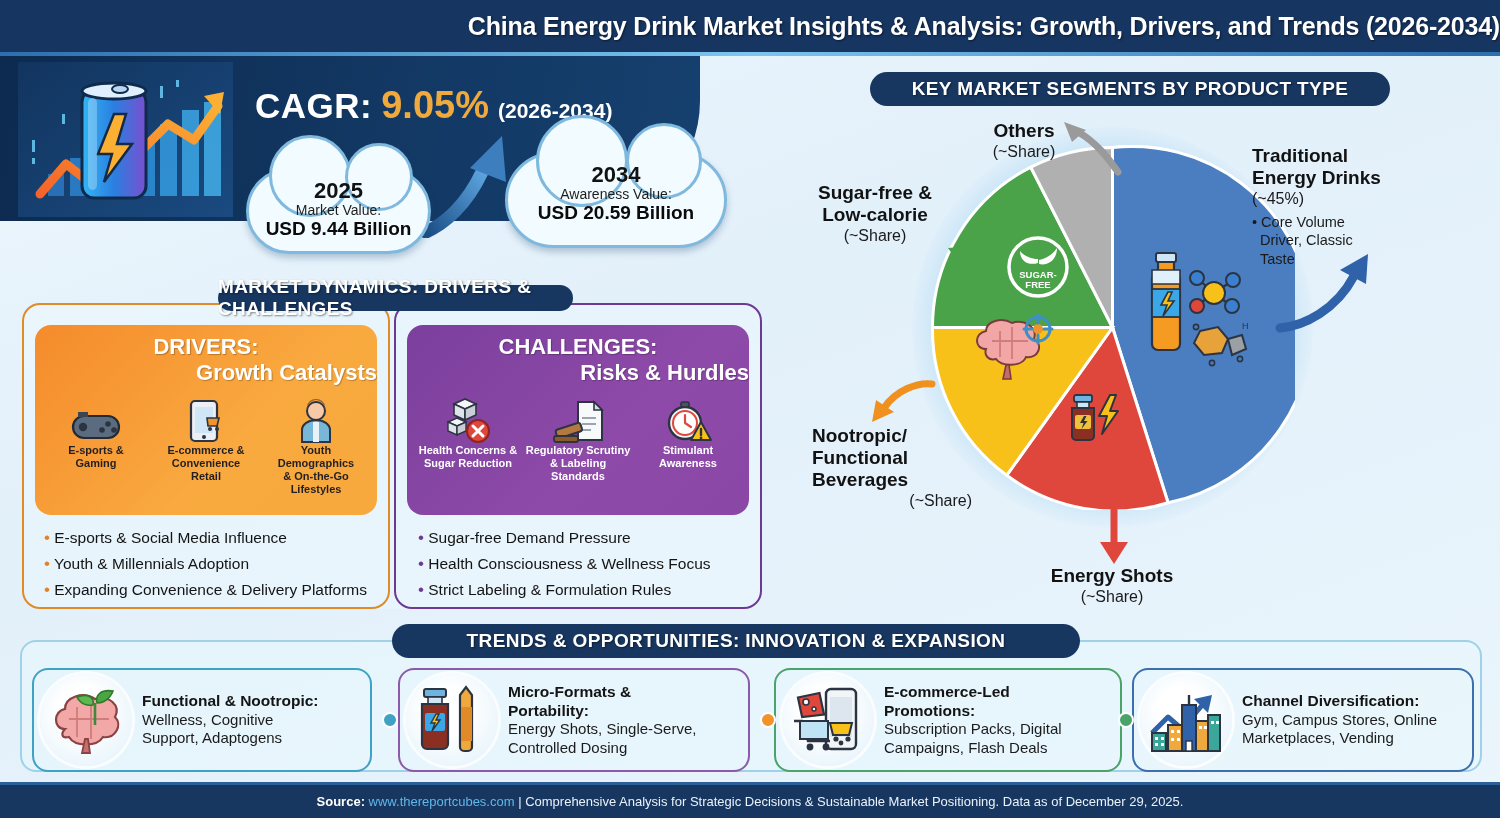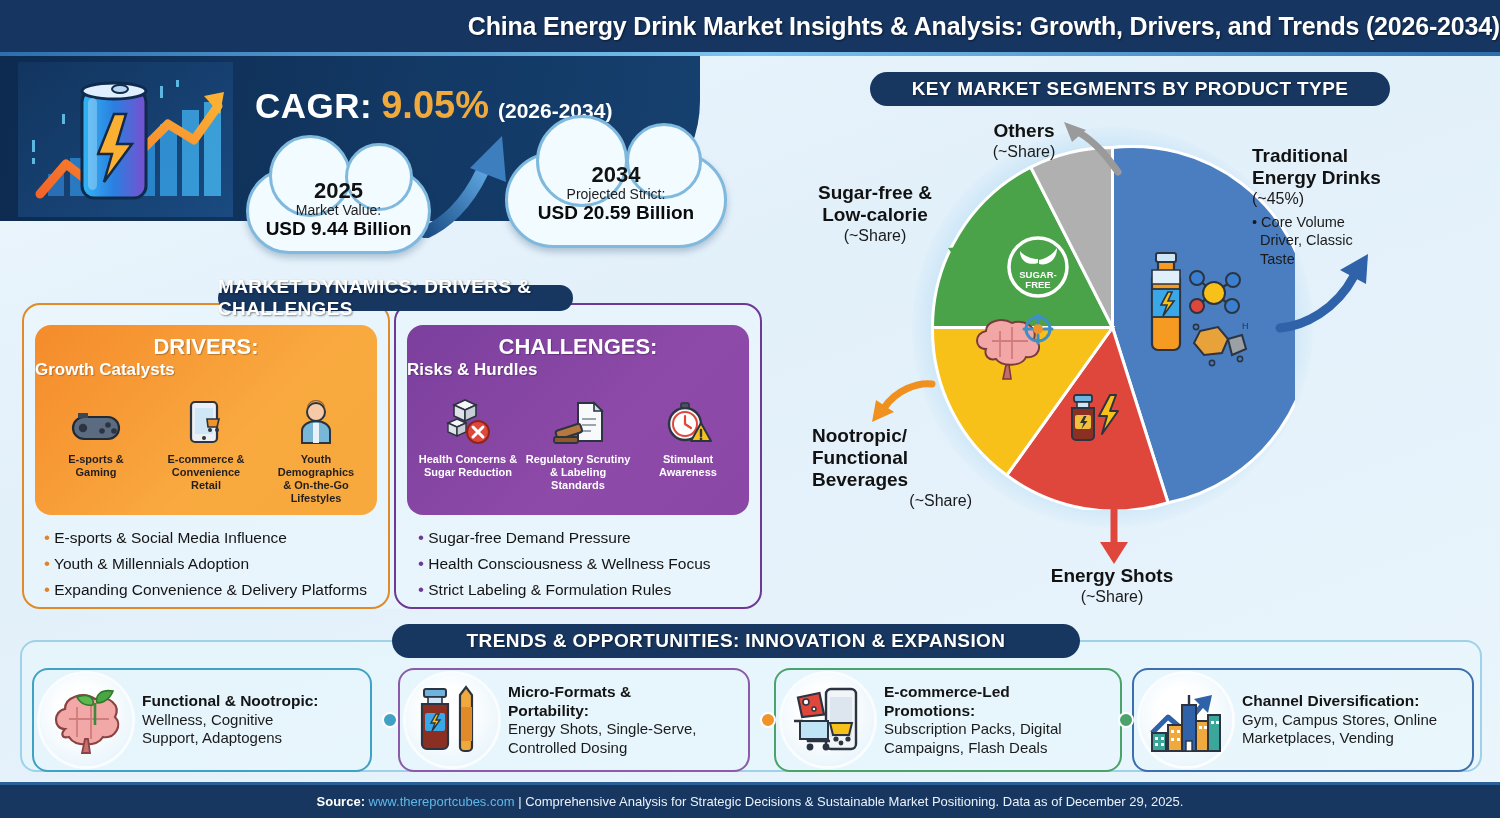--- a/index.html
+++ b/index.html
@@ -84,25 +84,25 @@
      border:2px solid #e08a28; border-radius:18px;}
   .dyn-right-border{ position:absolute; left:372px; top:0; width:368px; height:306px;
      border:2px solid #6c3a94; border-radius:18px;}
   .pill-dynamics{ left:218px; top:285px; width:355px; height:26px; font-size:19px; }
 
   .panel{ position:absolute; top:22px; width:342px; height:190px; border-radius:16px; padding-top:10px;}
   .panel-drivers{ left:13px; background:linear-gradient(135deg,#f58b2c,#f9a93f 60%,#f7a93d);}
   .panel-challenges{ left:385px; background:linear-gradient(135deg,#7b3f9d,#8e4aa8 60%,#8b47a5);}
   .panel-h1{ text-align:center; font-size:22px; font-weight:bold; color:#fff; line-height:1.1;
      text-shadow:1px 1px 1px rgba(0,0,0,.25);}
-  .panel-h2{ text-align:left; font-size:17px; font-weight:bold; color:#fff; line-height:1.3;
-     text-shadow:1px 1px 1px rgba(0,0,0,.25); margin-bottom:12px;}
+  .panel-h2{ text-align:right; font-size:22px; font-weight:bold; color:#fff; line-height:1.3;
+     text-shadow:1px 1px 1px rgba(0,0,0,.25); margin-bottom:4px;}
   .icon-row{ display:flex; justify-content:space-around; align-items:flex-start; padding:0 6px; }
   .icon-cell{ width:106px; text-align:center; }
-  .icon-cap{ font-size:11px; font-weight:bold; color:#231f20; line-height:1.18; margin-top:8px;}
+  .icon-cap{ font-size:11px; font-weight:bold; color:#231f20; line-height:1.18; margin-top:0;}
   .icon-cap-light{ color:#ffffff; }
   .icon-box{ height:52px; display:flex; align-items:flex-end; justify-content:center;}
 
   .bullets{ position:absolute; top:222px; }
   .bullets-l{ left:22px; width:350px;}
   .bullets-r{ left:396px; width:350px;}
   .bullet{ font-size:15.5px; color:#141414; line-height:1.52; white-space:nowrap; }
   .bullet .dot{ color:#e0822a; font-size:17px; }
   .bullet-r .dot{ color:#6c3a94; }
 
@@ -227,21 +227,21 @@
     <div class="cloud-inner">
       <div class="cloud-year">2025</div>
       <div class="cloud-sub">Market Value:</div>
       <div class="cloud-val">USD 9.44 Billion</div>
     </div>
   </div>
 
   <div class="cloud cloud-2034">
     <div class="cloud-inner">
       <div class="cloud-year">2034</div>
-      <div class="cloud-sub">Projected Strict:</div>
+      <div class="cloud-sub">Awareness Value:</div>
       <div class="cloud-val">USD 20.59 Billion</div>
     </div>
   </div>
 
   <div class="dynamics">
     <div class="dyn-card"></div>
     <div class="dyn-left-border"></div>
     <div class="dyn-right-border"></div>
 
     <div class="panel panel-drivers">

